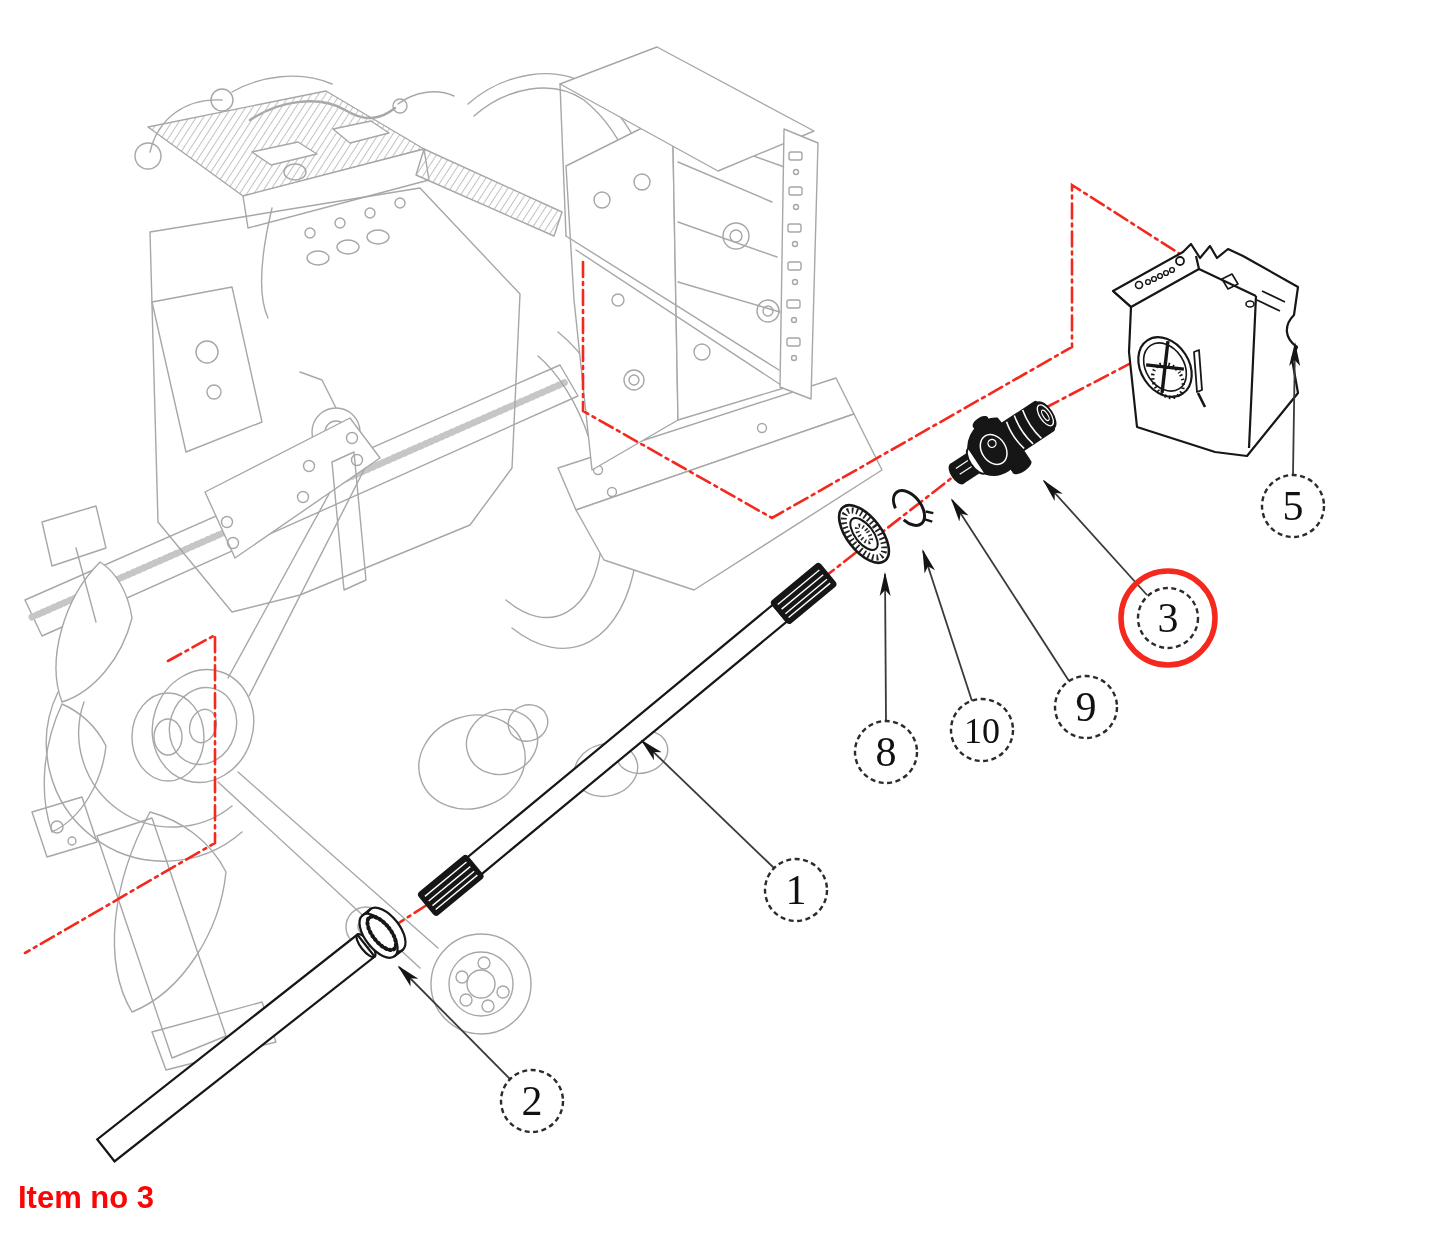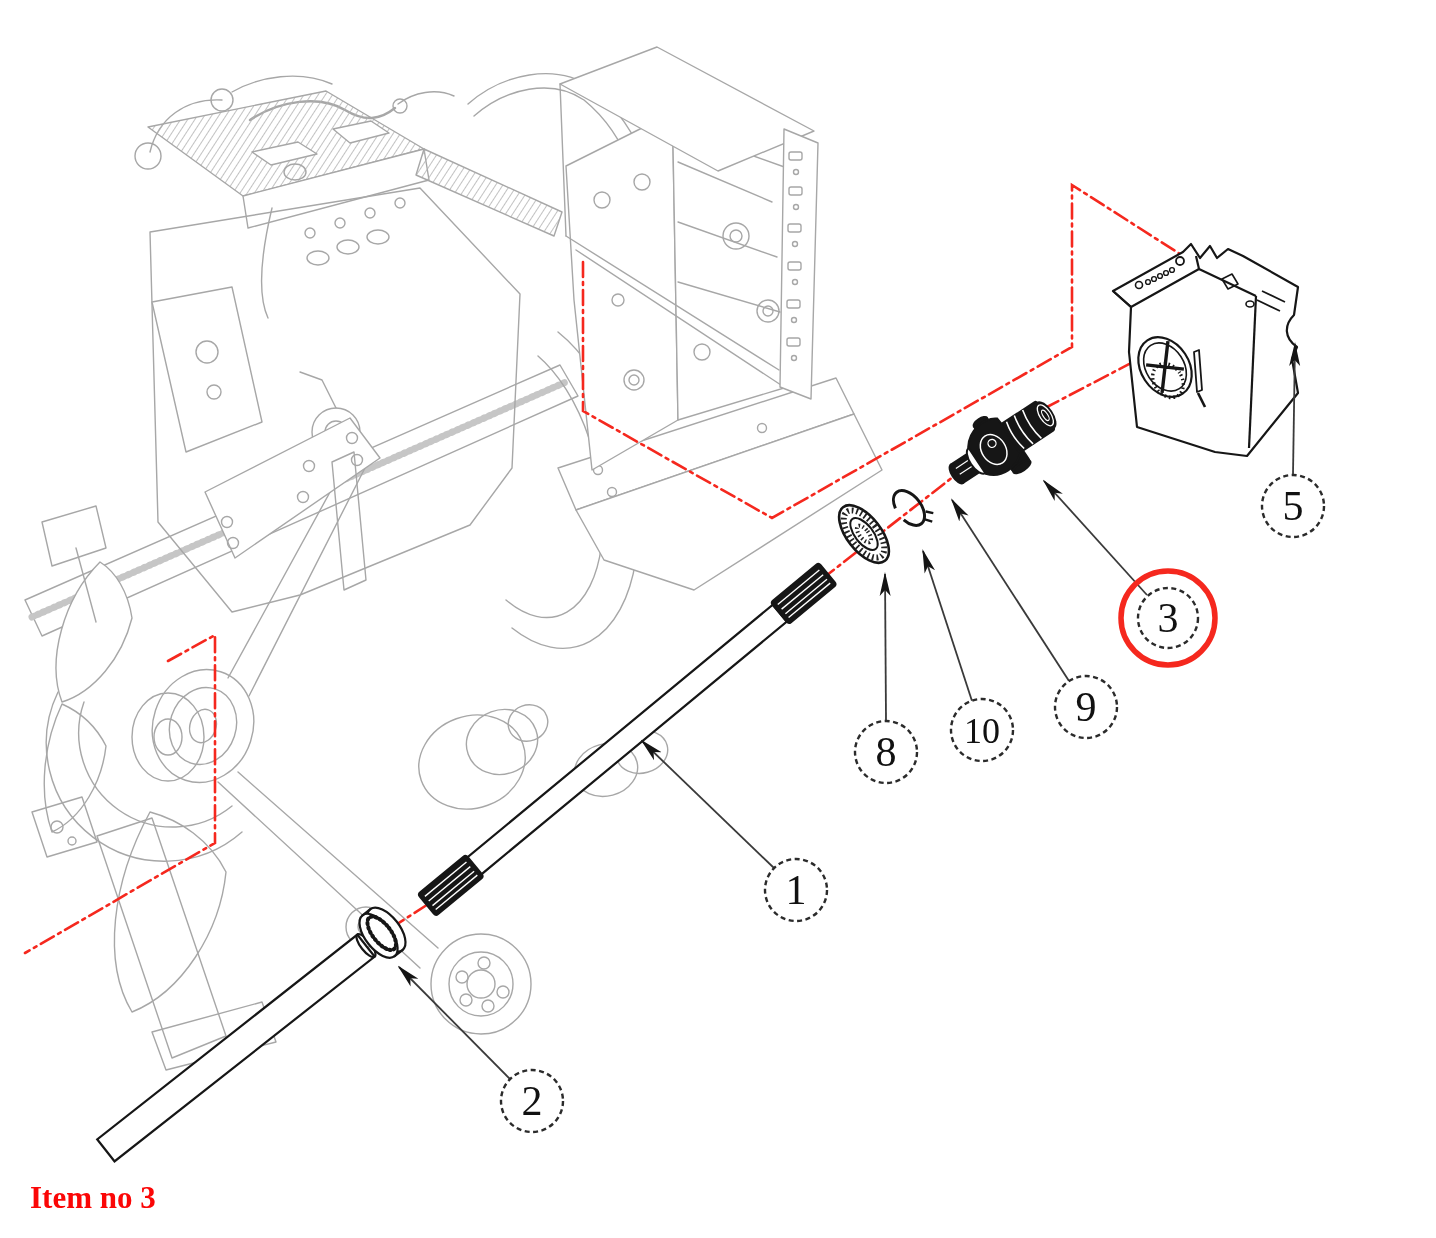--- a/index.html
+++ b/index.html
@@ -1,20 +1,20 @@
 <!DOCTYPE html>
 <html><head>
 <meta charset="utf-8">
 <style>
   html,body{margin:0;padding:0;background:#ffffff;}
   .stage{position:relative;width:1436px;height:1238px;background:#ffffff;overflow:hidden;
          font-family:"Liberation Sans",sans-serif;}
   .stage svg{position:absolute;left:0;top:0;}
-  .caption{position:absolute;left:30px;top:1180px;font-size:31px;font-weight:bold;
-           color:#fb0606;letter-spacing:0px;font-family:Liberation Serif, serif;}
+  .caption{position:absolute;left:18px;top:1180px;font-size:31px;font-weight:bold;
+           color:#fb0606;letter-spacing:0px;font-family:Liberation Sans, sans-serif;}
   text.callout-num{font-family:"Liberation Serif",serif;fill:#111;}
 </style>
 </head>
 <body>
 
 <div class="stage">
 <svg width="1436" height="1238" viewBox="0 0 1436 1238">
   <defs>
     <pattern id="hatch" width="6" height="6" patternUnits="userSpaceOnUse" patternTransform="rotate(33)">
       <line x1="0" y1="0" x2="0" y2="6" stroke="#b2b2b2" stroke-width="1.6"></line>

